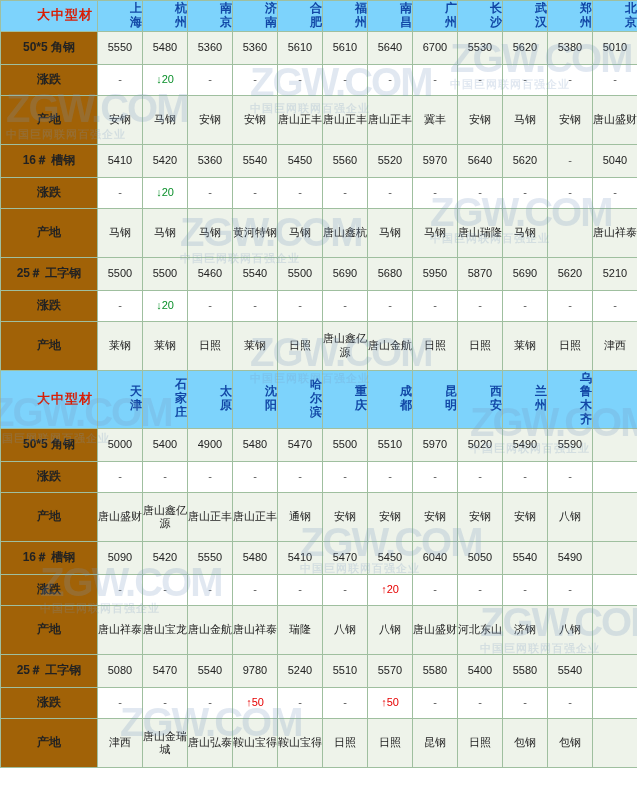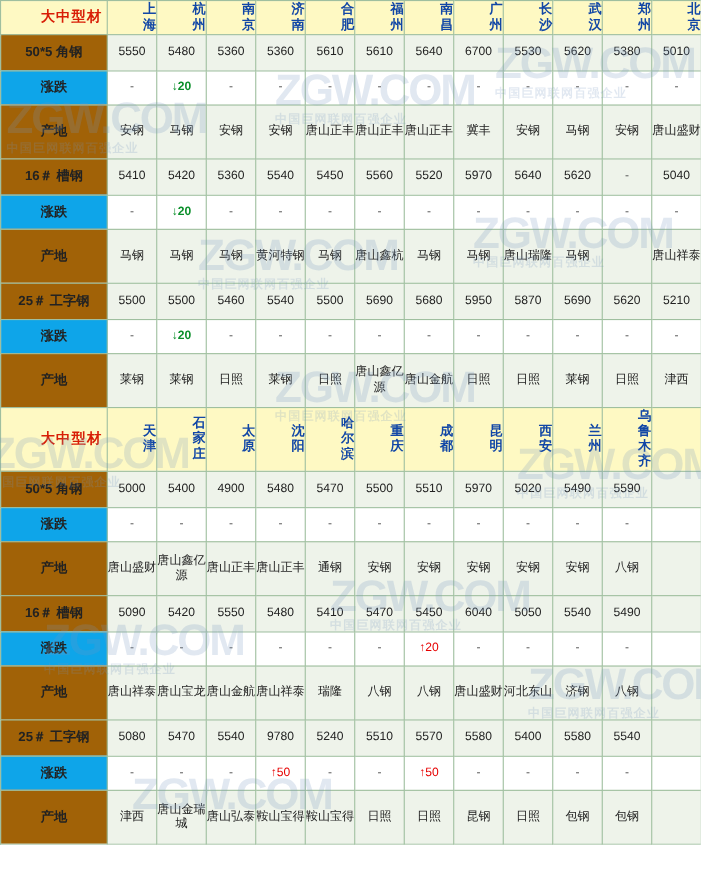--- a/index.html
+++ b/index.html
@@ -26,50 +26,50 @@
     font-size:11px;
     color:#222;
     height:30px;
     padding:1px 0;
     background:#ffffff;
     line-height:1.15;
     word-break:break-all;
   }
   
   .hdr td{
-    background:#fef9c3;
+    background:#7dd3fc;
     font-weight:bold;
     color:#1247a6;
     height:26px;
     font-size:12px;
     padding-left:32px;
   }
   .hdr td.cat{
     color:#d81e06;
     font-size:13px;
     letter-spacing:1px;
   }
   
   td.rowlab{
     font-weight:bold;
     font-size:12px;
     color:#222;
-    background:#0ea5e9;
+    background:#a16207;
   }
   td.rowlab.shade{
     background:#a16207;
   }
   tr.shaded td{
     background:#eef3ea;
   }
   tr.shaded td.val{
     background:#eef3ea;
   }
   .up{color:#e60000;font-weight:normal;}
-  .down{color:#0a8f2a;font-weight:bold;}
+  .down{color:#0a8f2a;font-weight:normal;}
   .dash{color:#555;}
   td.origin{font-size:11px;line-height:1.2;height:46px;}
   tr.originrow td{height:46px;}
   tr.changerow td{height:28px;}
   
   .wm{
     position:absolute;
     pointer-events:none;
     color:rgba(120,150,190,0.22);
     font-weight:bold;

